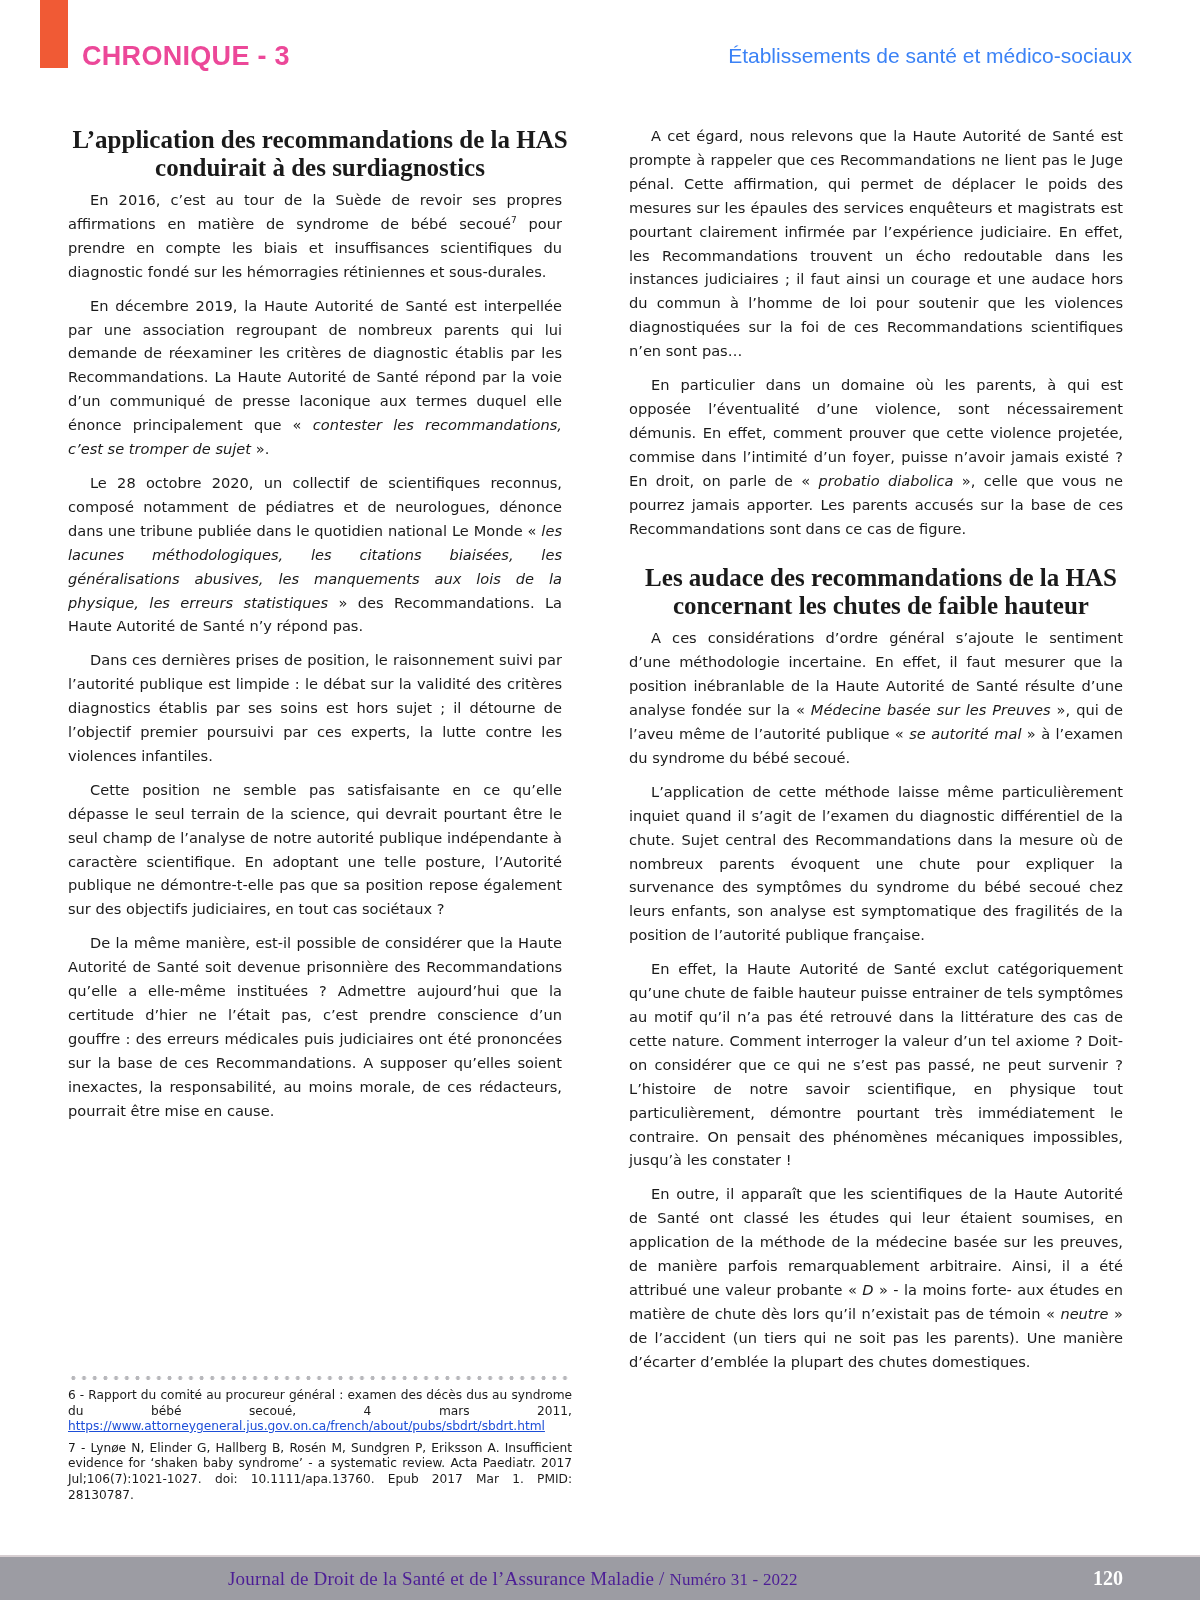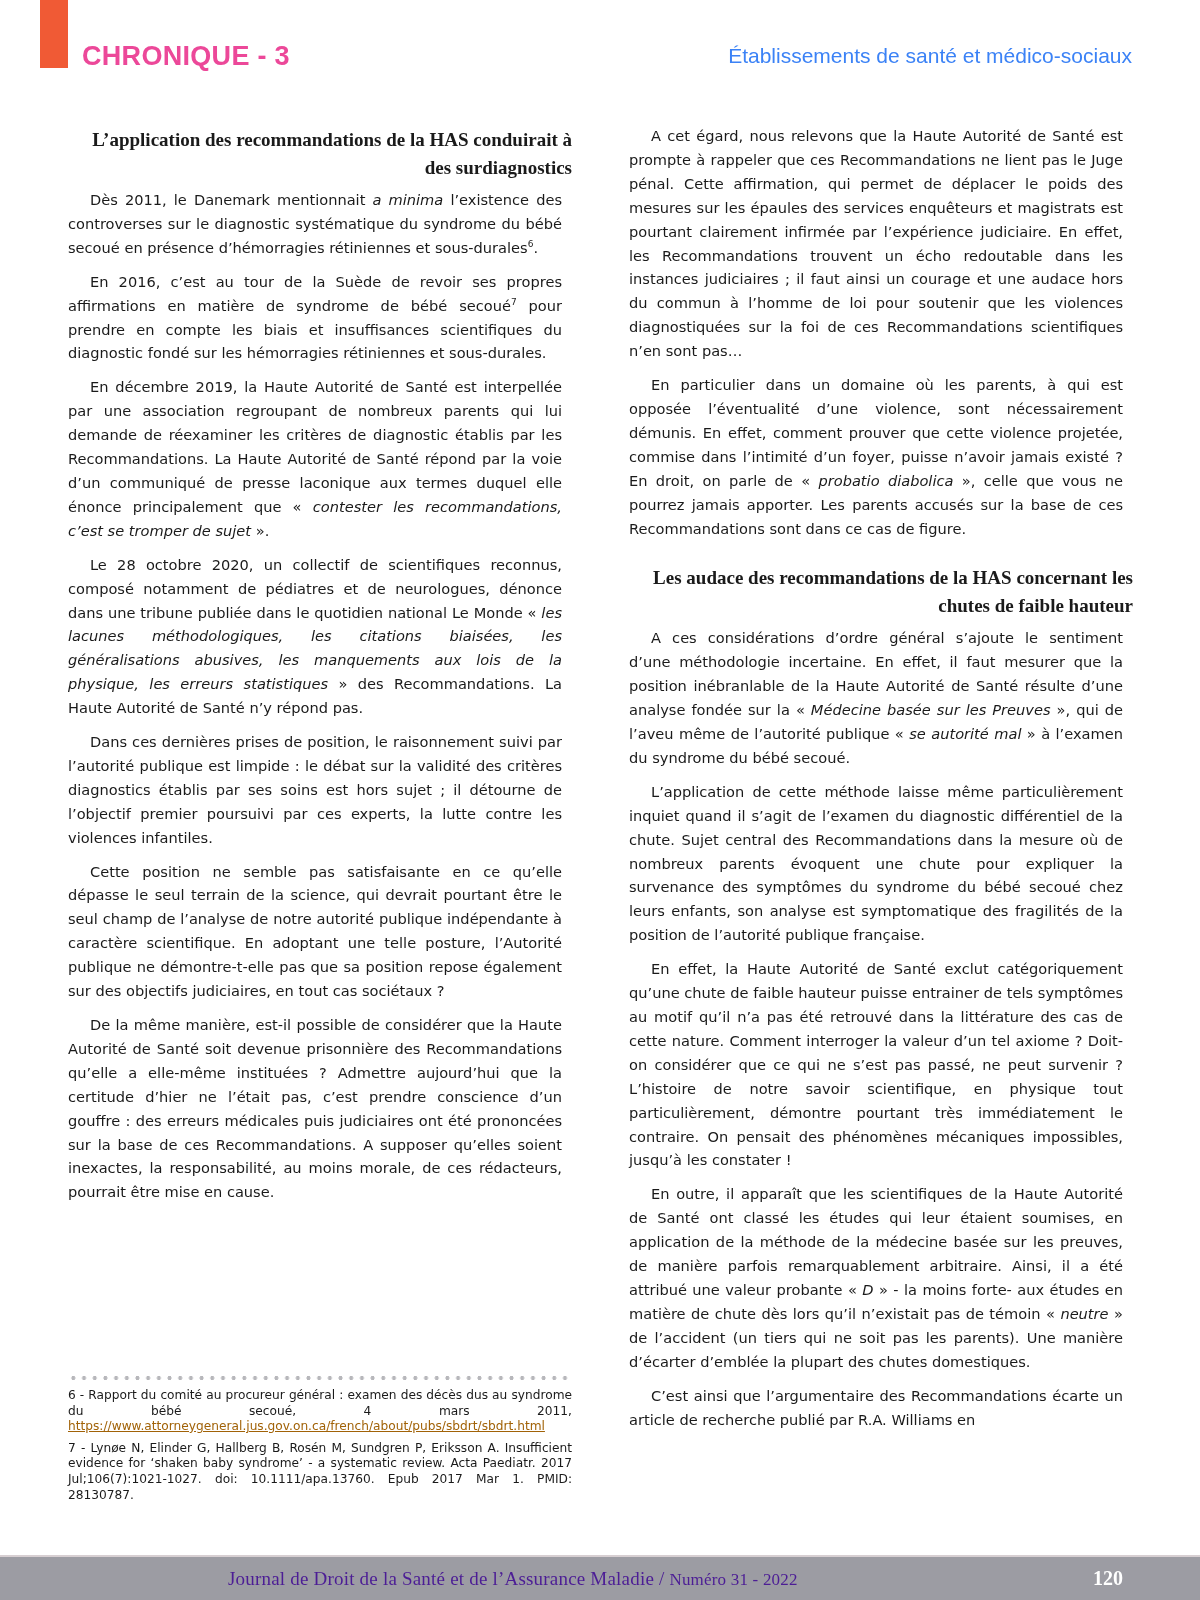--- a/index.html
+++ b/index.html
@@ -6,50 +6,49 @@
     body { width: 1200px; height: 1600px; position: relative; overflow: hidden; color: #1a1a1a; }
 
     .accent-bar { position: absolute; left: 40px; top: 0; width: 28px; height: 68px; background: #f05a35; }
     .chronique { position: absolute; left: 82px; top: 41px; font-family: "Liberation Sans", sans-serif; font-weight: bold; font-size: 27px; letter-spacing: 0.3px; color: #ec4899; }
     .section-label { position: absolute; right: 68px; top: 44px; font-family: "Liberation Sans", sans-serif; font-size: 21px; color: #3b82f6; letter-spacing: 0px; }
 
     .col { position: absolute; top: 124px; width: 504px; font-family: "DejaVu Sans", sans-serif; font-size: 14.6px; line-height: 23.9px; text-align: justify; }
     .col-left { left: 68px; }
     .col-right { left: 629px; }
 
-    .heading { font-family: "Liberation Serif", serif; font-size: 19px; line-height: 28px; text-align: right; margin: 2px 0 6px 0; color: #1a1a1a; }
+    .heading { font-family: "Liberation Serif", serif; font-size: 25px; line-height: 28px; text-align: center; margin: 2px 0 6px 0; color: #1a1a1a; }
     .col-right .heading { margin-top: 24px; }
 
     .para { margin: 0 10px 10px 0; text-indent: 22px; }
     .para i { font-style: italic; }
     .para sup, .fn sup { font-size: 9px; line-height: 0; vertical-align: super; }
 
     .dots { position: absolute; left: 68px; top: 1375px; width: 504px; height: 6px;
       background-image: radial-gradient(circle, #b7b7bb 1.8px, transparent 2.2px);
       background-size: 10.7px 6px; background-repeat: repeat-x; }
     .footnotes { position: absolute; left: 68px; top: 1388px; width: 504px; font-family: "DejaVu Sans", sans-serif; font-size: 12.2px; line-height: 15.6px; text-align: justify; }
     .fn { margin: 0 0 6px 0; }
-    .fn a { color: #a16207; text-decoration: underline; }
+    .fn a { color: #1d4ed8; text-decoration: underline; }
 
     .footer { position: absolute; left: 0; top: 1555px; width: 1200px; height: 45px; background: #9c9ca3; border-top: 2px solid #d7cfd2; }
     .footer-text { position: absolute; left: 228px; top: 11px; font-family: "Liberation Serif", serif; font-size: 19px; color: #4c1d95; letter-spacing: 0.2px; }
     .footer-text .small { font-size: 17px; }
     .page-num { position: absolute; left: 1093px; top: 10px; font-family: "Liberation Serif", serif; font-weight: bold; font-size: 20px; color: #ffffff; }
   </style>
 </head>
 <body>
 
 <div class="accent-bar"></div>
 <div class="chronique">CHRONIQUE - 3</div>
 <div class="section-label">Établissements de santé et médico-sociaux</div>
 
 <div class="col col-left">
   <h2 class="heading">L’application des recommandations de la HAS conduirait à des surdiagnostics</h2>
   <div>
-      <p class="para">Dès 2011, le Danemark mentionnait <i>a minima</i> l’existence des controverses sur le diagnostic systématique du syndrome du bébé secoué en présence d’hémorragies rétiniennes et sous-durales<sup>6</sup>.</p>
       <p class="para">En 2016, c’est au tour de la Suède de revoir ses propres affirmations en matière de syndrome de bébé secoué<sup>7</sup> pour prendre en compte les biais et insuffisances scientifiques du diagnostic fondé sur les hémorragies rétiniennes et sous-durales.</p>
       <p class="para">En décembre 2019, la Haute Autorité de Santé est interpellée par une association regroupant de nombreux parents qui lui demande de réexaminer les critères de diagnostic établis par les Recommandations. La Haute Autorité de Santé répond par la voie d’un communiqué de presse laconique aux termes duquel elle énonce principalement que « <i>contester les recommandations, c’est se tromper de sujet</i> ».</p>
       <p class="para">Le 28 octobre 2020, un collectif de scientifiques reconnus, composé notamment de pédiatres et de neurologues, dénonce dans une tribune publiée dans le quotidien national Le Monde « <i>les lacunes méthodologiques, les citations biaisées, les généralisations abusives, les manquements aux lois de la physique, les erreurs statistiques</i> » des Recommandations. La Haute Autorité de Santé n’y répond pas.</p>
       <p class="para">Dans ces dernières prises de position, le raisonnement suivi par l’autorité publique est limpide : le débat sur la validité des critères diagnostics établis par ses soins est hors sujet ; il détourne de l’objectif premier poursuivi par ces experts, la lutte contre les violences infantiles.</p>
       <p class="para">Cette position ne semble pas satisfaisante en ce qu’elle dépasse le seul terrain de la science, qui devrait pourtant être le seul champ de l’analyse de notre autorité publique indépendante à caractère scientifique. En adoptant une telle posture, l’Autorité publique ne démontre-t-elle pas que sa position repose également sur des objectifs judiciaires, en tout cas sociétaux ?</p>
       <p class="para">De la même manière, est-il possible de considérer que la Haute Autorité de Santé soit devenue prisonnière des Recommandations qu’elle a elle-même instituées ? Admettre aujourd’hui que la certitude d’hier ne l’était pas, c’est prendre conscience d’un gouffre : des erreurs médicales puis judiciaires ont été prononcées sur la base de ces Recommandations. A supposer qu’elles soient inexactes, la responsabilité, au moins morale, de ces rédacteurs, pourrait être mise en cause.</p>
     </div>
 </div>
 
 <div class="dots"></div>
@@ -64,21 +63,20 @@
   <div>
       <p class="para">A cet égard, nous relevons que la Haute Autorité de Santé est prompte à rappeler que ces Recommandations ne lient pas le Juge pénal. Cette affirmation, qui permet de déplacer le poids des mesures sur les épaules des services enquêteurs et magistrats est pourtant clairement infirmée par l’expérience judiciaire. En effet, les Recommandations trouvent un écho redoutable dans les instances judiciaires ; il faut ainsi un courage et une audace hors du commun à l’homme de loi pour soutenir que les violences diagnostiquées sur la foi de ces Recommandations scientifiques n’en sont pas…</p>
       <p class="para">En particulier dans un domaine où les parents, à qui est opposée l’éventualité d’une violence, sont nécessairement démunis. En effet, comment prouver que cette violence projetée, commise dans l’intimité d’un foyer, puisse n’avoir jamais existé ? En droit, on parle de « <i>probatio diabolica</i> », celle que vous ne pourrez jamais apporter. Les parents accusés sur la base de ces Recommandations sont dans ce cas de figure.</p>
     </div>
   <h2 class="heading">Les audace des recommandations de la HAS concernant les chutes de faible hauteur</h2>
   <div>
       <p class="para">A ces considérations d’ordre général s’ajoute le sentiment d’une méthodologie incertaine. En effet, il faut mesurer que la position inébranlable de la Haute Autorité de Santé résulte d’une analyse fondée sur la « <i>Médecine basée sur les Preuves</i> », qui de l’aveu même de l’autorité publique « <i>se autorité mal</i> » à l’examen du syndrome du bébé secoué.</p>
       <p class="para">L’application de cette méthode laisse même particulièrement inquiet quand il s’agit de l’examen du diagnostic différentiel de la chute. Sujet central des Recommandations dans la mesure où de nombreux parents évoquent une chute pour expliquer la survenance des symptômes du syndrome du bébé secoué chez leurs enfants, son analyse est symptomatique des fragilités de la position de l’autorité publique française.</p>
       <p class="para">En effet, la Haute Autorité de Santé exclut catégoriquement qu’une chute de faible hauteur puisse entrainer de tels symptômes au motif qu’il n’a pas été retrouvé dans la littérature des cas de cette nature. Comment interroger la valeur d’un tel axiome ? Doit-on considérer que ce qui ne s’est pas passé, ne peut survenir ? L’histoire de notre savoir scientifique, en physique tout particulièrement, démontre pourtant très immédiatement le contraire. On pensait des phénomènes mécaniques impossibles, jusqu’à les constater !</p>
       <p class="para">En outre, il apparaît que les scientifiques de la Haute Autorité de Santé ont classé les études qui leur étaient soumises, en application de la méthode de la médecine basée sur les preuves, de manière parfois remarquablement arbitraire. Ainsi, il a été attribué une valeur probante « <i>D</i> » - la moins forte- aux études en matière de chute dès lors qu’il n’existait pas de témoin « <i>neutre</i> » de l’accident (un tiers qui ne soit pas les parents). Une manière d’écarter d’emblée la plupart des chutes domestiques.</p>
-      <p class="para">C’est ainsi que l’argumentaire des Recommandations écarte un article de recherche publié par R.A. Williams en</p>
     </div>
 </div>
 
 <div class="footer">
   <div class="footer-text">
     <span>Journal de Droit de la Santé et de l’Assurance Maladie / </span><span class="small">Numéro 31 - 2022</span>
   </div>
   <div class="page-num">120</div>
 </div>
 

